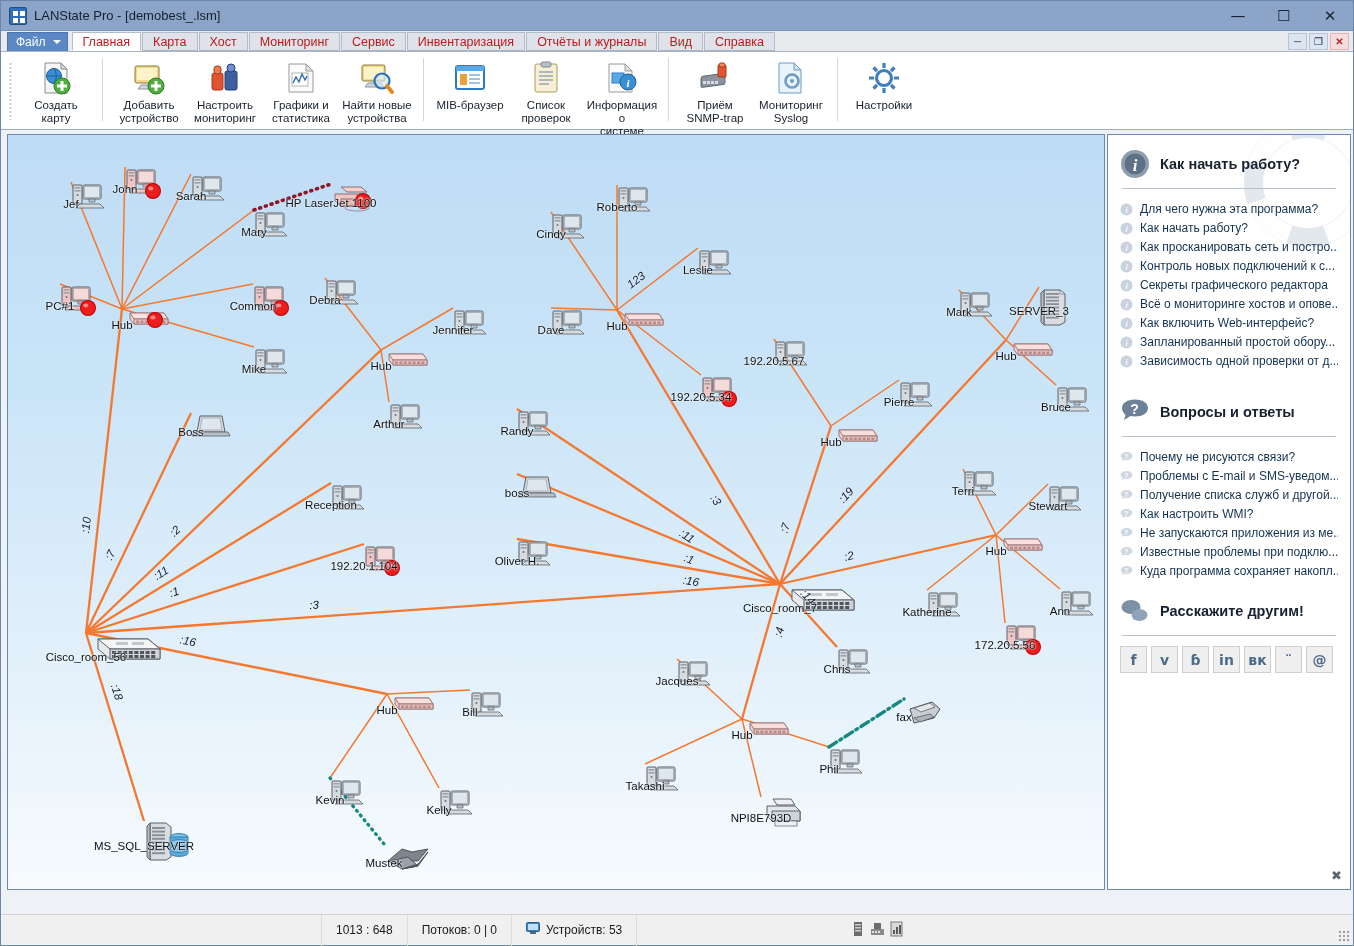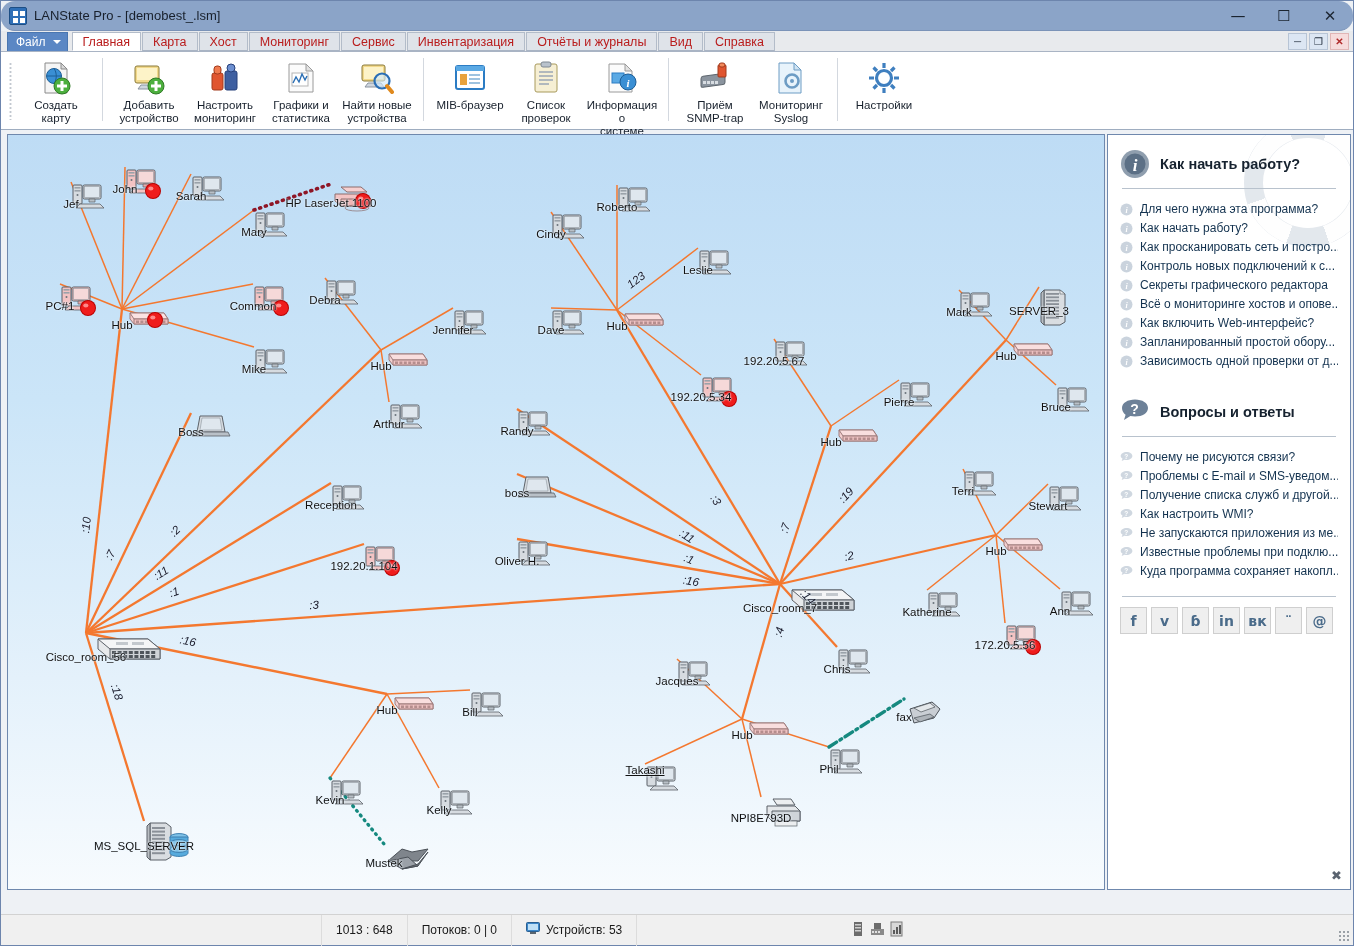--- a/index.html
+++ b/index.html
@@ -15,21 +15,20 @@
     width:1354px; height:946px; position:relative;
     border:1px solid #6d85ad;
     background:#eef1f5;
   }
 
   
   .titlebar {
     height:30px; background:#8ba4c8; position:relative;
     display:flex; align-items:center;
     border-bottom:1px solid #7b93b8;
-    border-radius:14px;
   }
   .titlebar .appicon {
     width:18px;height:18px;margin-left:8px;margin-right:7px;
     background:#2e6fb7; border:1px solid #1d4e84; border-radius:2px;
     position:relative;
   }
   .titlebar .appicon:before{
     content:""; position:absolute; left:3px; top:3px; width:5px;height:5px;background:#fff;
     box-shadow: 7px 0 0 #fff, 0 7px 0 #fff, 7px 7px 0 #fff;
   }
@@ -1296,21 +1295,21 @@
         <rect x="3.5" y="5" width="6" height="1.6" fill="#9aa2aa"></rect>
                   <rect x="3.5" y="8" width="6" height="1.6" fill="#9aa2aa"></rect>
         <circle cx="6.5" cy="13" r="1" fill="#6b737b"></circle>
         <rect x="12" y="3" width="18" height="14" rx="1.5" fill="#d6dbe0" stroke="#5b6168"></rect>
         <rect x="13.6" y="4.6" width="14.8" height="10.8" fill="#dfe7ee" stroke="#8d959c" stroke-width=".6"></rect>
         <path d="M18 17h6v3h-6z" fill="#b9c0c7" stroke="#5b6168" stroke-width=".7"></path>
         <path d="M9 22h20l4 4H5z" fill="#d6dbe0" stroke="#5b6168" stroke-width=".8"></path>
 
       </svg>
               </div>
-              <div class="cap" style="margin-top: 0; text-decoration: underline;">Takashi</div>
+              <div class="cap" style="margin-top: 16px;">Takashi</div>
             </div>
             <div class="node" style="left: 753px; top: 662px;">
               <div style="line-height: 0; margin-left: -22px; margin-top: -17px;">
                 <svg width="44" height="34" viewBox="0 0 44 34">
         <path d="M12 2h18l4 6H16z" fill="#eceef0" stroke="#5b6168"></path>
         <path d="M6 9h28l5 5v10H11l-5-5z" fill="#e4e7ea" stroke="#5b6168"></path>
         <path d="M11 14v10h28V14z" fill="#cfd4d9" stroke="#5b6168"></path>
         <rect x="14" y="24" width="22" height="5" fill="#eceef0" stroke="#5b6168" stroke-width=".7"></rect>
       </svg>
               </div>
@@ -1507,20 +1506,31 @@
                   <path d="M.7 5c0-2.3 2.6-4 6-4s5.7 1.7 5.7 4-2.6 4-5.7 4c-.8 0-1.5-.1-2.2-.3L1.7 10l.8-2.4C1.4 7 .7 6 .7 5z" fill="#a9b8c8"></path>
                   <text x="6.3" y="7.6" font-size="6.5" font-family="Liberation Sans, sans-serif" fill="#fff" text-anchor="middle" font-weight="bold">?</text>
                 </svg></span>
               <span class="txt">Куда программа сохраняет накопл...</span>
             </div>
           </div>
       </div>
 
 
       <div class="hsection" style="margin-top:16px;">
+        <div class="hhead" style="padding-top:0;">
+          <span class="bigicon">
+            <svg width="30" height="30" viewBox="0 0 30 30">
+              <ellipse cx="11" cy="11" rx="9.5" ry="7" fill="#7c90a6"></ellipse>
+              <path d="M4 15l1-4 4 1z" fill="#7c90a6"></path>
+              <ellipse cx="19.5" cy="19" rx="8" ry="6" fill="#8fa2b7"></ellipse>
+              <path d="M13 24l1-3.5 3.5 1z" fill="#8fa2b7"></path>
+            </svg>
+          </span>
+          <span class="htitle">Расскажите другим!</span>
+        </div>
         <div class="hrule"></div>
         <div class="social" id="social-host">
             <div class="sbtn">f</div>
             <div class="sbtn">ᴠ</div>
             <div class="sbtn">ɓ</div>
             <div class="sbtn">in</div>
             <div class="sbtn">вк</div>
             <div class="sbtn">¨</div>
             <div class="sbtn">@</div>
           </div>

